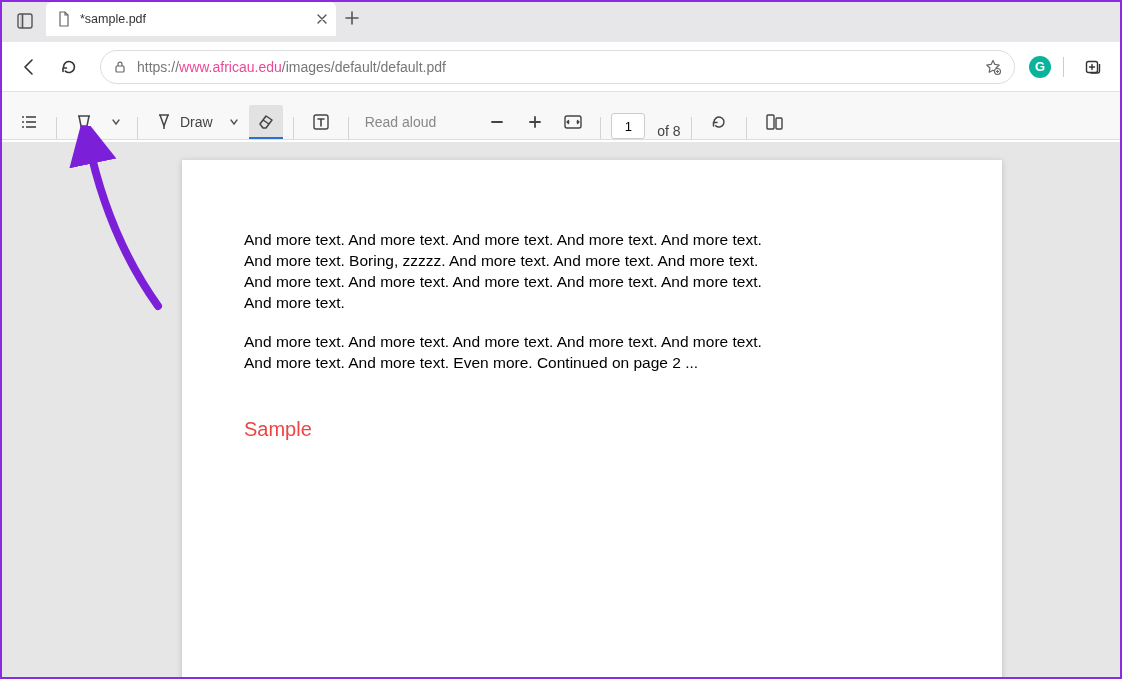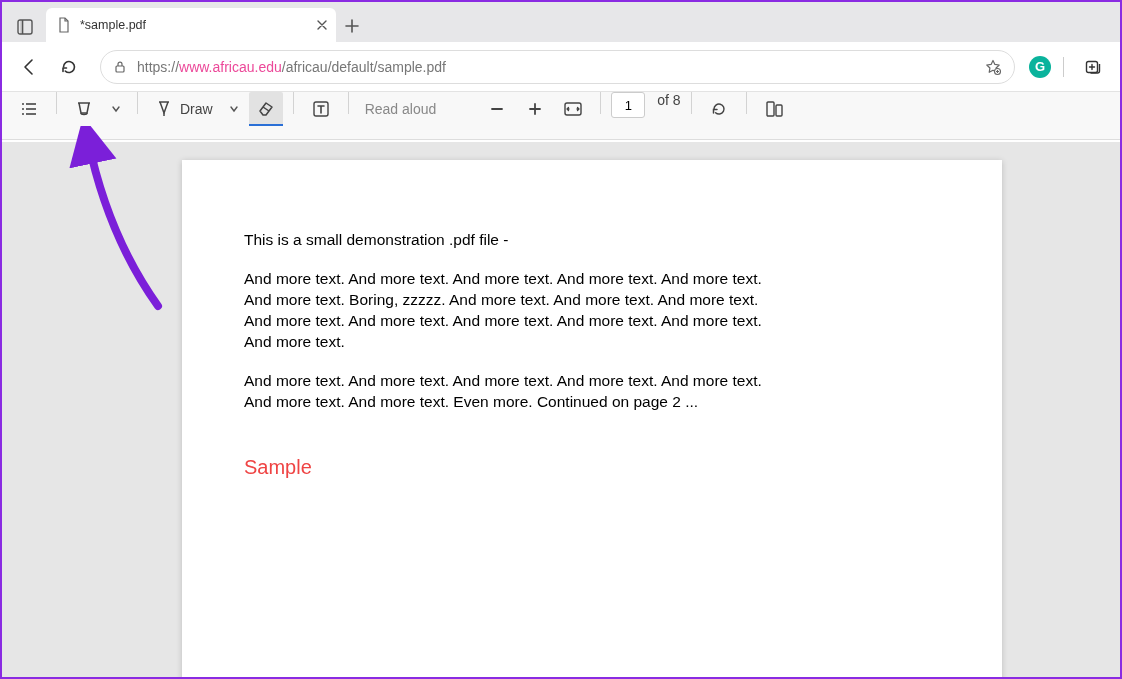--- a/index.html
+++ b/index.html
@@ -1,39 +1,39 @@
 <!DOCTYPE html>
 <html><head>
 <meta charset="utf-8">
 <style>
   * { box-sizing: border-box; margin: 0; padding: 0; }
   html, body { width: 1122px; height: 679px; font-family: "Segoe UI", Arial, sans-serif; overflow: hidden; }
   body { border: 2px solid #8a2be2; background: #fff; position: relative; }
 
   
-  .tab-strip { height: 40px; background: #e7e7e9; display: flex; align-items: flex-end; padding-left: 8px; }
+  .tab-strip { height: 40px; background: #e7e7e9; display: flex; padding-left: 8px; }
   .tab-leading-btn { width: 30px; height: 30px; display:flex; align-items:center; justify-content:center; margin-top:4px; margin-right:6px; cursor:pointer; }
   .tab { height: 34px; width: 290px; background:#fff; border-top-left-radius:6px; border-top-right-radius:6px; display:flex; align-items:center; padding:0 10px; font-size:12.5px; color:#333; position:relative; }
   .tab .favicon { width:16px; height:16px; margin-right:8px; }
   .tab .close { position:absolute; right:8px; font-size:14px; color:#555; cursor:pointer; }
   .new-tab { width:32px; height:32px; display:flex; align-items:center; justify-content:center; font-size:18px; color:#555; cursor:pointer; }
 
   
   .addr-bar { height: 50px; background:#fff; border-bottom:1px solid #e3e3e3; display:flex; align-items:center; padding:12px 10px; gap:6px; }
   .nav-btn { width:34px; height:34px; display:flex; align-items:center; justify-content:center; border-radius:4px; cursor:pointer; color:#333; }
   .url-box { flex:1; height:34px; border:1px solid #ddd; border-radius:18px; display:flex; align-items:center; padding:0 12px; font-size:14px; color:#1a1a1a; margin-left:8px; margin-right:8px; }
   .url-box .lock { margin-right:10px; color:#666; }
   .url-host { color:#ec4899; }
   .url-rest { color:#777; }
   .addr-right { display:flex; align-items:center; gap:6px; }
   .ext-badge { width:22px; height:22px; border-radius:50%; background:#0ab39c; color:#fff; font-size:13px; font-weight:bold; display:flex; align-items:center; justify-content:center; }
   .vsep { width:1px; height:20px; background:#ccc; margin:0 6px; }
 
   
-  .pdf-toolbar { height:48px; background:#f8f8f8; border-bottom:1px solid #ddd; display:flex; align-items:flex-start; padding:0 10px; gap:4px; font-size:14px; color:#444; }
+  .pdf-toolbar { height:48px; background:#f8f8f8; border-bottom:1px solid #ddd; display:flex; align-items:flex-end; padding:0 10px; gap:4px; font-size:14px; color:#444; }
   .tbtn { min-width:34px; height:34px; padding:0 6px; display:flex; align-items:center; justify-content:center; border-radius:4px; cursor:pointer; gap:6px; }
   .tbtn.active { background:#e2e2e2; border-bottom:2px solid #2a6fd6; border-radius:2px 2px 0 0; }
   .tsep { width:1px; height:22px; background:#d3d3d3; margin:0 6px; }
   .page-input { width:34px; height:26px; border:1px solid #ccc; border-radius:3px; text-align:center; font-size:13px; }
   .muted { color:#888; }
 
   
   .pdf-area { position:absolute; left:0; right:0; top:140px; bottom:0; background:#e6e6e6; overflow:hidden; }
   .page { position:absolute; left:180px; top:18px; width:820px; height:640px; background:#fff; box-shadow:0 1px 6px rgba(0,0,0,.18); padding:70px 60px 40px 34px; }
   .page h1 { font-family: Arial, sans-serif; font-size:40px; font-weight:700; margin-bottom:42px; color:#000; }
@@ -92,21 +92,21 @@
   </div>
   <div class="url-box">
     <span class="lock">
       <svg width="14" height="14" viewBox="0 0 14 14">
           <rect x="3" y="6" width="8" height="6" rx="1" fill="none" stroke="#666" stroke-width="1.2"></rect>
           <path d="M5 6V4.2a2 2 0 0 1 4 0V6" fill="none" stroke="#666" stroke-width="1.2"></path>
         </svg>
     </span>
     <span class="url-rest">https://</span>
       <span class="url-host">www.africau.edu</span>
-      <span class="url-rest">/africau/default/sample.pdf</span>
+      <span class="url-rest">/images/default/default.pdf</span>
     <span style="flex:1"></span>
     <span>
       <svg width="18" height="18" viewBox="0 0 18 18">
           <path d="M9 2.5l1.9 3.9 4.3.6-3.1 3 .7 4.3L9 12.3l-3.8 2 .7-4.3-3.1-3 4.3-.6z" fill="none" stroke="#666" stroke-width="1.2" stroke-linejoin="round"></path>
           <circle cx="13.5" cy="13.5" r="3" fill="#fff" stroke="#666" stroke-width="1.1"></circle>
           <path d="M13.5 12v3M12 13.5h3" stroke="#666" stroke-width="1.1"></path>
         </svg>
     </span>
   </div>
   <div class="addr-right">
@@ -210,21 +210,20 @@
     <svg width="20" height="18" viewBox="0 0 20 18">
         <rect x="3" y="2" width="7" height="14" rx="1" fill="none" stroke="#444" stroke-width="1.4"></rect>
         <rect x="12" y="5" width="6" height="11" rx="1" fill="none" stroke="#444" stroke-width="1.4"></rect>
       </svg>
   </div>
 </div>
 
 <div class="pdf-area">
   <div class="page">
     <div class="body">
-      <p>This is a small demonstration .pdf file -</p>
       <p>And more text. And more text. And more text. And more text. And more text. And more text. Boring, zzzzz. And more text. And more text. And more text. And more text. And more text. And more text. And more text. And more text. And more text.</p>
       <p>And more text. And more text. And more text. And more text. And more text. And more text. And more text. Even more. Continued on page 2 ...</p>
     </div>
     <a class="linkish">Sample</a>
   </div>
 </div>
 
 <div class="arrow">
   <svg width="120" height="200" viewBox="0 0 120 200">
     <defs>

